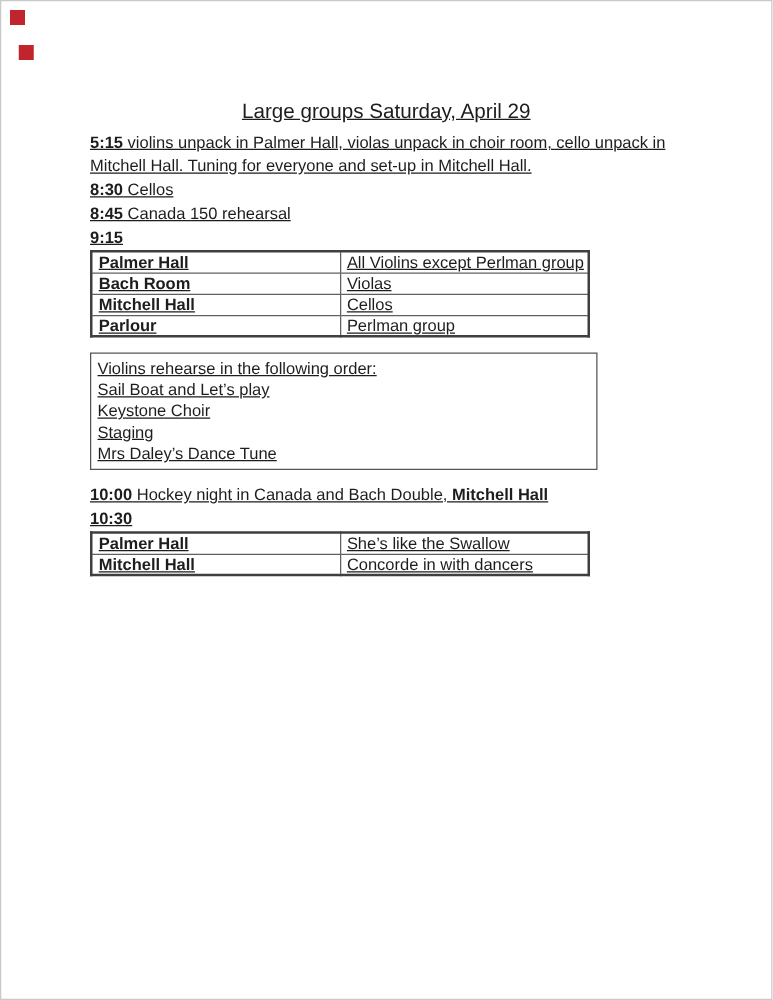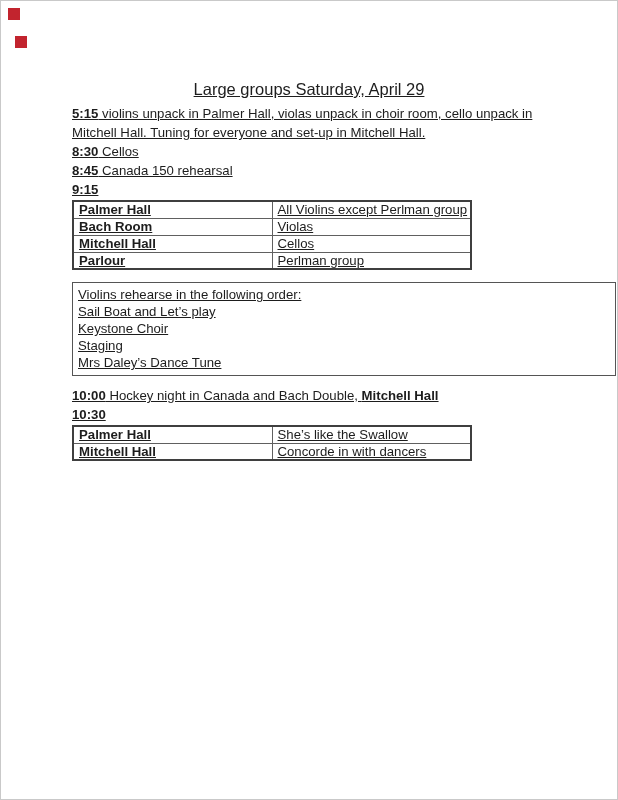--- a/index.html
+++ b/index.html
@@ -59,21 +59,21 @@
     line-height: 15px;
     height: 17px;
     padding: 0 5px;
     white-space: nowrap;
     overflow: visible;
   }
   table.grid td.room { font-weight: 700; }
 
   .order-box {
     margin-top: 12px;
-    width: 544px;
+    width: 406px;
     border: 1px solid #555555;
     padding: 3px 5px 4px 5px;
     font-size: 13.2px;
     line-height: 17px;
   }
   .footer-spacer { height: 1px; }
 </style>
 </head>
 <body>
 

